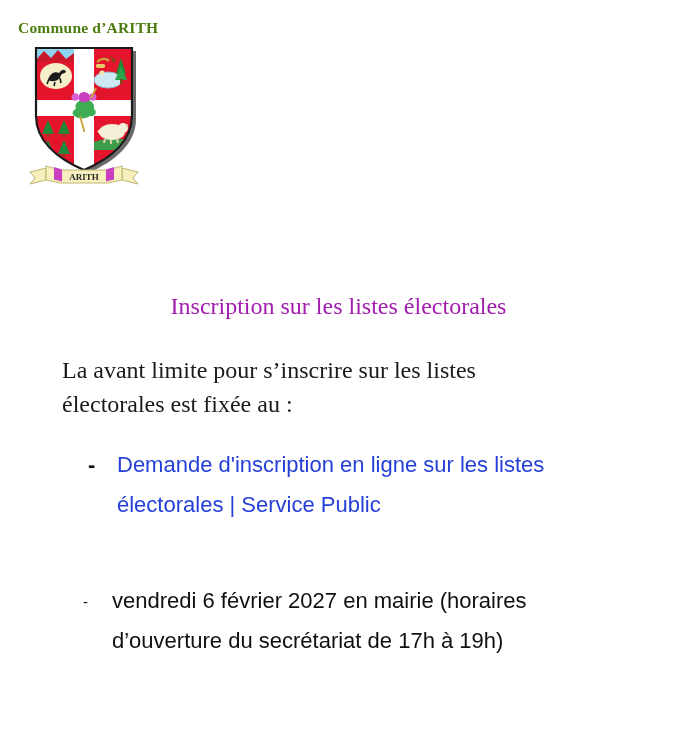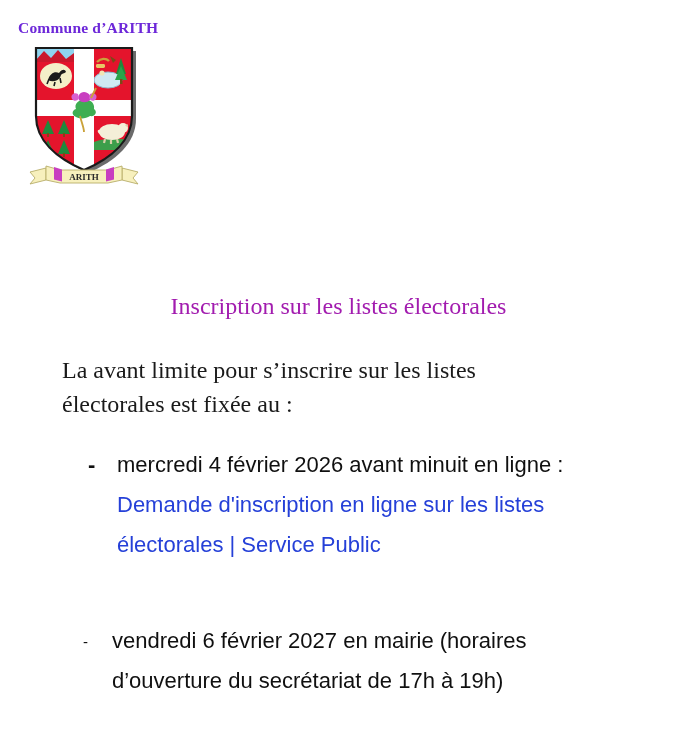--- a/index.html
+++ b/index.html
@@ -25,21 +25,21 @@
     height: 195px;
   }
   .commune-title {
     position: absolute;
     left: 18px;
     top: 19px;
     font-family: "Liberation Serif", "DejaVu Serif", serif;
     font-weight: bold;
     font-size: 15.5px;
     letter-spacing: 0.2px;
-    color: #6d28d9;
+    color: #4d7c0f;
     white-space: nowrap;
   }
 
   
   .coat-of-arms {
     position: absolute;
     left: 24px;
     top: 42px;
     width: 120px;
     height: 143px;
@@ -250,21 +250,20 @@
 <div class="doc-body">
 
   <div class="doc-title">Inscription sur les listes électorales</div>
 
   <div class="intro-paragraph">La avant limite pour s’inscrire sur les listes électorales est fixée au :</div>
 
   <div class="bullet-list">
 
     <div class="bullet-item first">
       <span class="bullet-marker thick">-</span>
-      <span class="bullet-text">mercredi 4 février 2026 avant minuit en ligne :</span>
       <a class="external-link">Demande d'inscription en ligne sur les listes électorales | Service Public</a>
     </div>
 
     <div class="bullet-item second">
       <span class="bullet-marker thin">-</span>
       <span class="bullet-text">vendredi 6 février 2027 en mairie (horaires d’ouverture du secrétariat de 17h à 19h)</span>
     </div>
 
   </div>
 </div>

